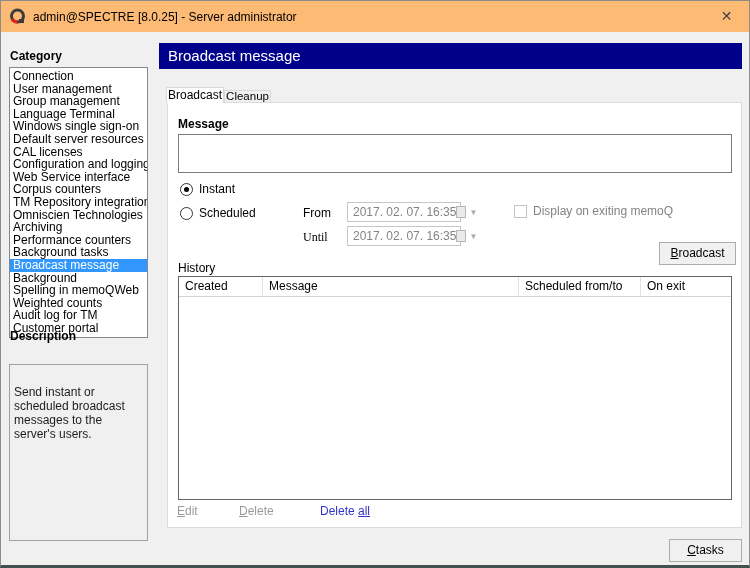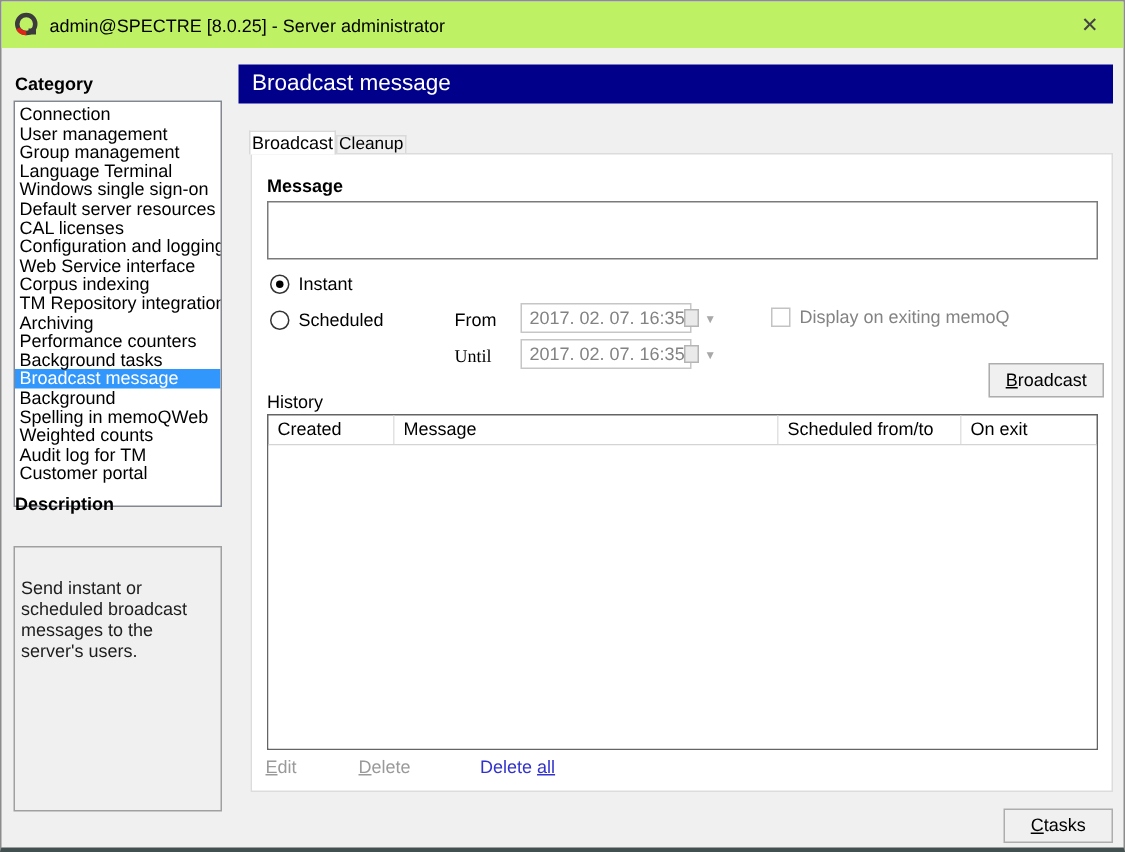--- a/index.html
+++ b/index.html
@@ -10,21 +10,21 @@
     position: relative; width: 750px; height: 568px;
     background: #f0f0f0;
     border: 1px solid #8c8c8c;
     border-bottom: 3px solid #42504f;
     overflow: hidden;
   }
 
   
   .titlebar {
     position: absolute; left: 0; top: 0; width: 100%; height: 31px;
-    background: #bef264; display: flex; align-items: center;
+    background: #fdba74; display: flex; align-items: center;
   }
   .app-icon { width: 17px; height: 17px; margin-left: 8px; display: inline-block; }
   .title-text { margin-left: 7px; font-size: 12px; color: #000000; }
   .close-btn {
     position: absolute; right: 0; top: 0; width: 45px; height: 30px;
     display: flex; align-items: center; justify-content: center;
     font-size: 14px; color: #444; cursor: default;
   }
 
   
@@ -172,22 +172,23 @@
   <div class="listbox">
       <div class="list-item">Connection</div>
       <div class="list-item">User management</div>
       <div class="list-item">Group management</div>
       <div class="list-item">Language Terminal</div>
       <div class="list-item">Windows single sign-on</div>
       <div class="list-item">Default server resources</div>
       <div class="list-item">CAL licenses</div>
       <div class="list-item">Configuration and logging</div>
       <div class="list-item">Web Service interface</div>
-      <div class="list-item">Corpus indexing</div>
+      <div class="list-item">Corpus counters</div>
       <div class="list-item">TM Repository integration</div>
+      <div class="list-item">Omniscien Technologies</div>
       <div class="list-item">Archiving</div>
       <div class="list-item">Performance counters</div>
       <div class="list-item">Background tasks</div>
       <div class="list-item selected">Broadcast message</div>
       <div class="list-item">Background</div>
       <div class="list-item">Spelling in memoQWeb</div>
       <div class="list-item">Weighted counts</div>
       <div class="list-item">Audit log for TM</div>
       <div class="list-item">Customer portal</div>
     </div>

